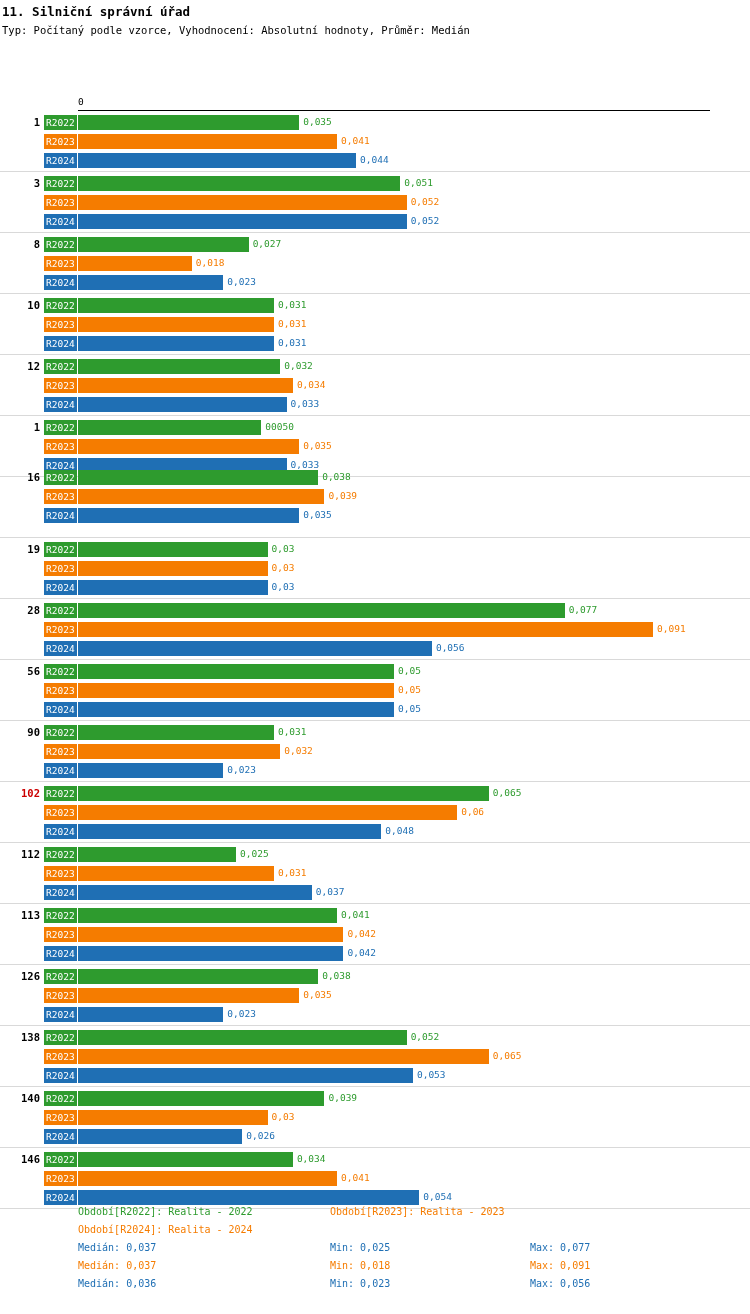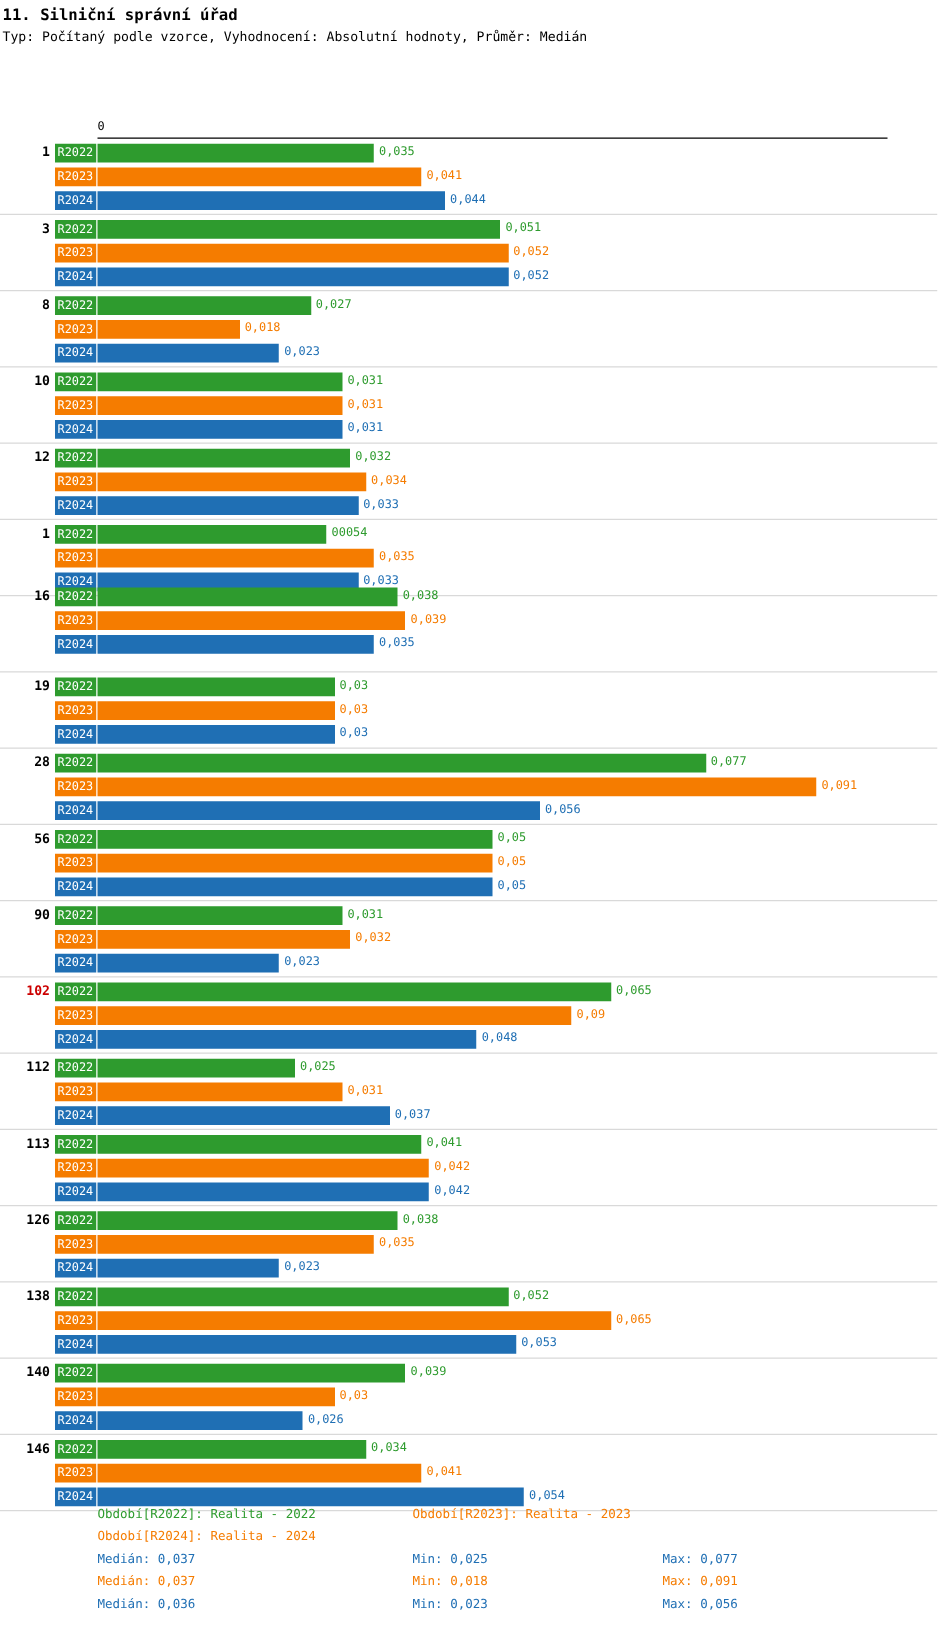--- a/index.html
+++ b/index.html
@@ -151,21 +151,21 @@
         <div class="bar" style="width: 208.56px; background: rgb(31, 111, 180);"></div>
         <div class="bval" style="left: 290.56px; color: rgb(31, 111, 180);">0,033</div>
       </div>
     </div>
     <div class="sep" style="top: 305px;"></div>
     <div class="grp" style="position: absolute; left: 0px; top: 308px; width: 750px; height: 57px;">
       <div class="grp-label" style="top: 3px;">1</div>
       <div class="row" style="top: 0px; position: absolute; left: 0px; width: 750px;">
         <div class="rlab" style="background: rgb(46, 155, 46);">R2022</div>
         <div class="bar" style="width: 183.28px; background: rgb(46, 155, 46);"></div>
-        <div class="bval" style="left: 265.28px; color: rgb(46, 155, 46);">00054</div>
+        <div class="bval" style="left: 265.28px; color: rgb(46, 155, 46);">00050</div>
       </div>
       <div class="row" style="top: 19px; position: absolute; left: 0px; width: 750px;">
         <div class="rlab" style="background: rgb(245, 124, 0);">R2023</div>
         <div class="bar" style="width: 221.2px; background: rgb(245, 124, 0);"></div>
         <div class="bval" style="left: 303.2px; color: rgb(245, 124, 0);">0,035</div>
       </div>
       <div class="row" style="top: 38px; position: absolute; left: 0px; width: 750px;">
         <div class="rlab" style="background: rgb(31, 111, 180);">R2024</div>
         <div class="bar" style="width: 208.56px; background: rgb(31, 111, 180);"></div>
         <div class="bval" style="left: 290.56px; color: rgb(31, 111, 180);">0,033</div>
@@ -270,21 +270,21 @@
     <div class="grp" style="position: absolute; left: 0px; top: 674px; width: 750px; height: 57px;">
       <div class="grp-label red" style="top: 3px;">102</div>
       <div class="row" style="top: 0px; position: absolute; left: 0px; width: 750px;">
         <div class="rlab" style="background: rgb(46, 155, 46);">R2022</div>
         <div class="bar" style="width: 410.8px; background: rgb(46, 155, 46);"></div>
         <div class="bval" style="left: 492.8px; color: rgb(46, 155, 46);">0,065</div>
       </div>
       <div class="row" style="top: 19px; position: absolute; left: 0px; width: 750px;">
         <div class="rlab" style="background: rgb(245, 124, 0);">R2023</div>
         <div class="bar" style="width: 379.2px; background: rgb(245, 124, 0);"></div>
-        <div class="bval" style="left: 461.2px; color: rgb(245, 124, 0);">0,09</div>
+        <div class="bval" style="left: 461.2px; color: rgb(245, 124, 0);">0,06</div>
       </div>
       <div class="row" style="top: 38px; position: absolute; left: 0px; width: 750px;">
         <div class="rlab" style="background: rgb(31, 111, 180);">R2024</div>
         <div class="bar" style="width: 303.36px; background: rgb(31, 111, 180);"></div>
         <div class="bval" style="left: 385.36px; color: rgb(31, 111, 180);">0,048</div>
       </div>
     </div>
     <div class="sep" style="top: 732px;"></div>
     <div class="grp" style="position: absolute; left: 0px; top: 735px; width: 750px; height: 57px;">
       <div class="grp-label" style="top: 3px;">112</div>

